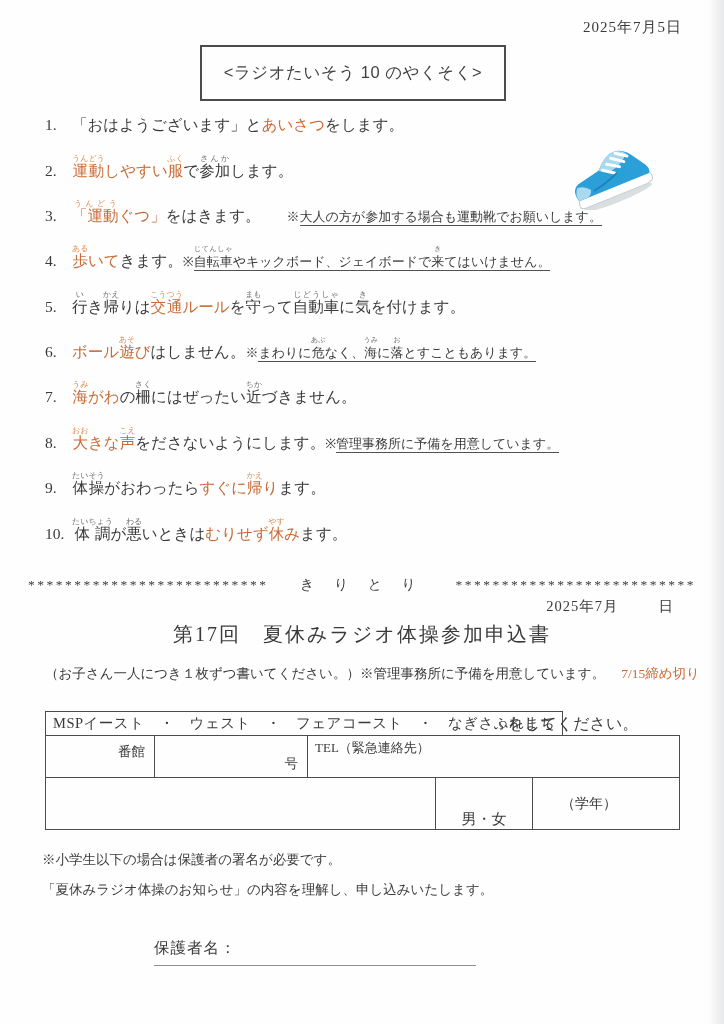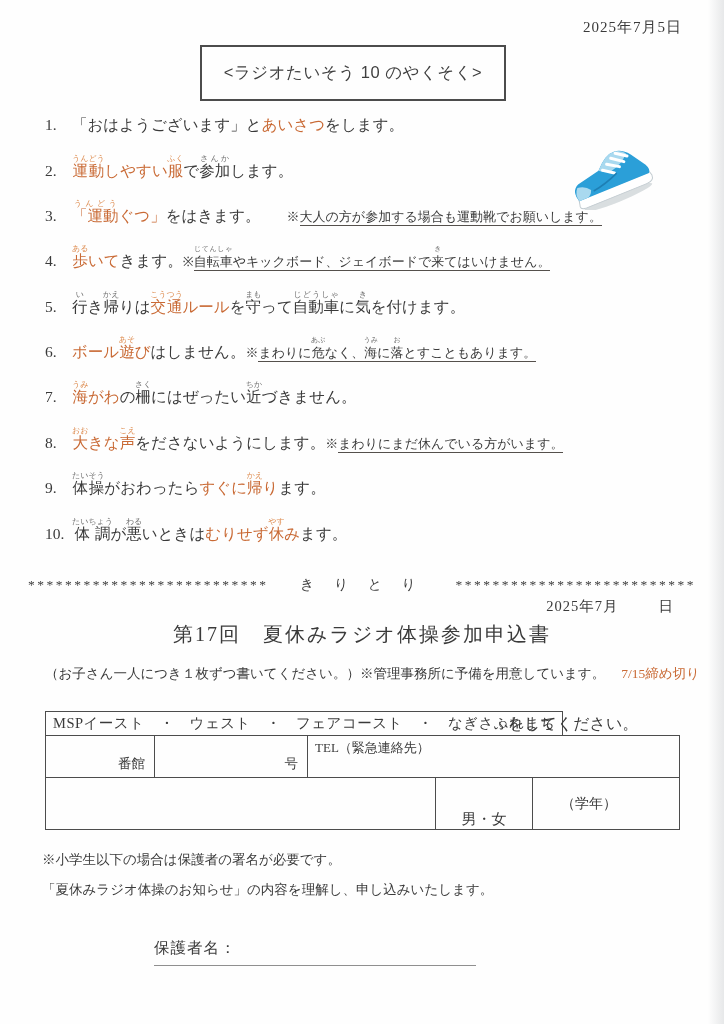--- a/index.html
+++ b/index.html
@@ -51,21 +51,21 @@
   .form-table{
     position:absolute;left:45px;top:735px;width:633px;height:93px;
     border:1.5px solid #4c4c4c;display:grid;
     grid-template-columns:109px 153px 128px 97px 146px;
     grid-template-rows:42px 51px;box-sizing:content-box;
   }
   .cell{box-sizing:border-box;}
   .b-r{border-right:1.4px solid #4c4c4c;}
   .b-b{border-bottom:1.4px solid #4c4c4c;}
   .c-bankan{grid-column:1;grid-row:1;display:flex;align-items:flex-end;justify-content:flex-end;
-    padding:0 9px 4px 0;font-size:13.5px;}
+    padding:0 9px 16px 0;font-size:13.5px;}
   .c-go{grid-column:2;grid-row:1;display:flex;align-items:flex-end;justify-content:flex-end;
     padding:0 9px 4px 0;font-size:13.5px;}
   .c-tel{grid-column:3/6;grid-row:1;padding:3px 0 0 7px;font-size:13px;}
   .c-name-label{grid-column:1;grid-row:2;padding:4px 0 0 13px;}
   .c-name-label .furi{font-size:11px;}
   .c-name-label .nm{font-size:15px;margin-top:7px;}
   .c-name-blank{grid-column:2/4;grid-row:2;}
   .c-gender{grid-column:4;grid-row:2;display:flex;align-items:flex-end;justify-content:center;font-size:15px;}
   .c-grade{grid-column:5;grid-row:2;display:flex;align-items:center;padding-left:28px;font-size:14px;}
   
@@ -109,21 +109,21 @@
       <div class="rule">
         <span class="num">6.</span>
         <span class="txt"><span class="orange">ボール</span><ruby class="orange">遊<rt>あそ</rt></ruby><span class="orange">び</span><span>はしません。</span><span class="note">※</span><span class="note u">まわりに</span><ruby class="note u">危<rt>あぶ</rt></ruby><span class="note u">なく、</span><ruby class="note u">海<rt>うみ</rt></ruby><span class="note u">に</span><ruby class="note u">落<rt>お</rt></ruby><span class="note u">とすこともあります。</span></span>
       </div>
       <div class="rule">
         <span class="num">7.</span>
         <span class="txt"><ruby class="orange">海<rt>うみ</rt></ruby><span class="orange">がわ</span><span>の</span><ruby>柵<rt>さく</rt></ruby><span>にはぜったい</span><ruby>近<rt>ちか</rt></ruby><span>づきません。</span></span>
       </div>
       <div class="rule">
         <span class="num">8.</span>
-        <span class="txt"><ruby class="orange">大<rt>おお</rt></ruby><span class="orange">きな</span><ruby class="orange">声<rt>こえ</rt></ruby><span>をださないようにします。</span><span class="note">※</span><span class="note u">まわりにまだ休んでいる方がいます。</span></span>
+        <span class="txt"><ruby class="orange">大<rt>おお</rt></ruby><span class="orange">きな</span><ruby class="orange">声<rt>こえ</rt></ruby><span>をださないようにします。</span><span class="note">※</span><span class="note u">管理事務所に予備を用意しています。</span></span>
       </div>
       <div class="rule">
         <span class="num">9.</span>
         <span class="txt"><ruby>体操<rt>たいそう</rt></ruby><span>がおわったら</span><span class="orange">すぐに</span><ruby class="orange">帰<rt>かえ</rt></ruby><span class="orange">り</span><span>ます。</span></span>
       </div>
       <div class="rule">
         <span class="num">10.</span>
         <span class="txt"><ruby>体調<rt>たいちょう</rt></ruby><span>が</span><ruby>悪<rt>わる</rt></ruby><span>いときは</span><span class="orange">むりせず</span><ruby class="orange">休<rt>やす</rt></ruby><span class="orange">み</span><span>ます。</span></span>
       </div>
     </div>

